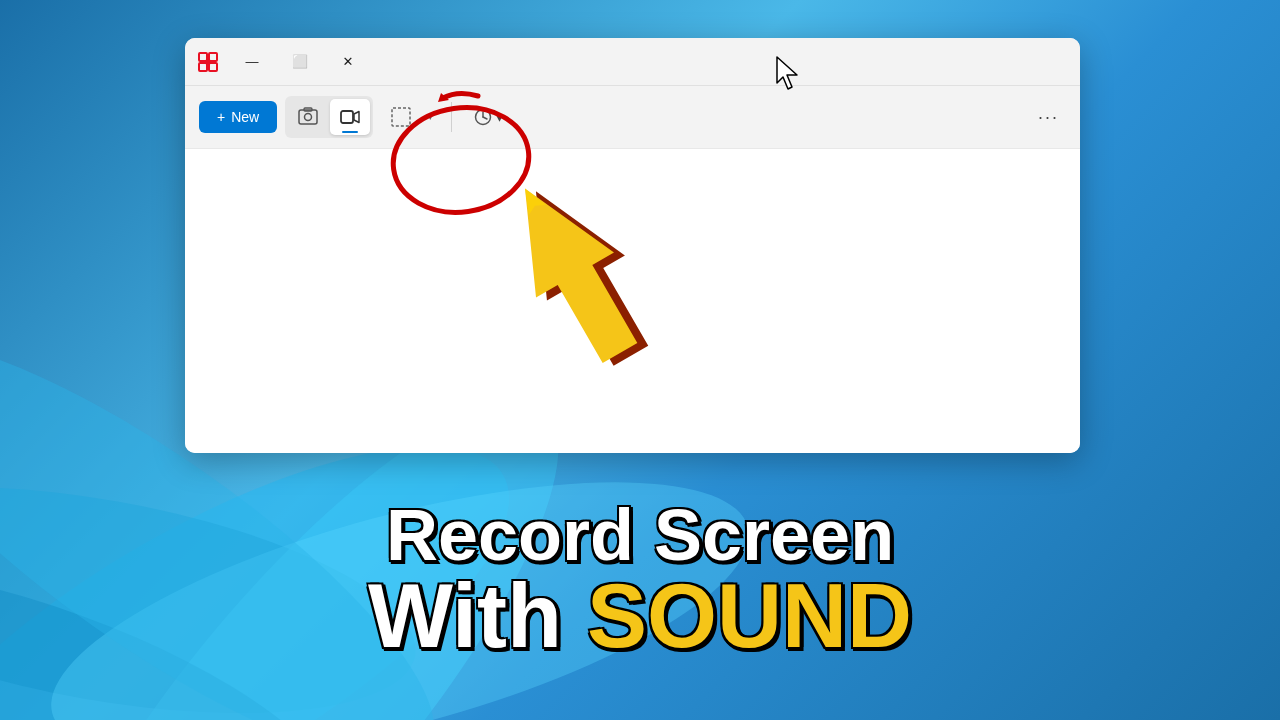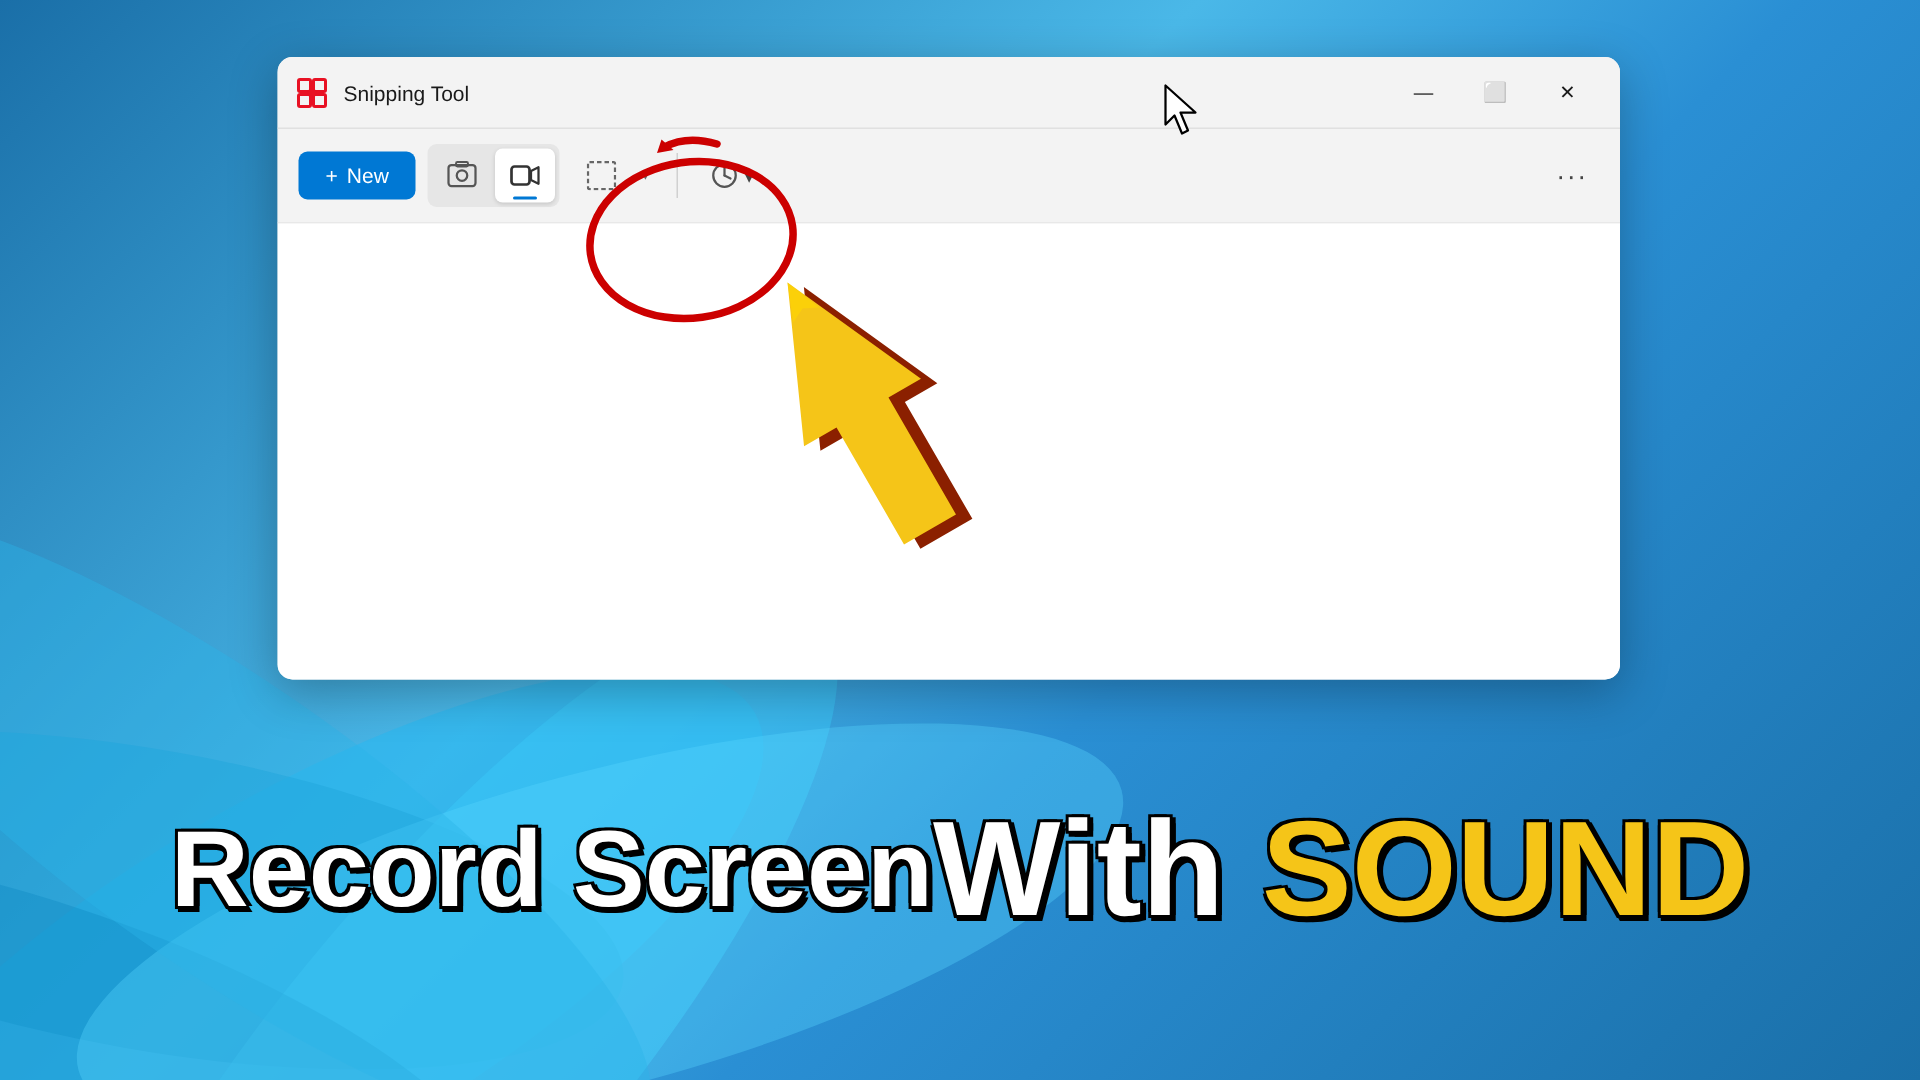--- a/index.html
+++ b/index.html
@@ -229,21 +229,21 @@
     }
 
     
     .bottom-text {
       position: absolute;
       bottom: 0;
       left: 0;
       right: 0;
       height: 270px;
       display: flex;
-      flex-direction: row;
+      flex-direction: column;
       align-items: center;
       justify-content: center;
       gap: 0;
       padding-bottom: 10px;
     }
 
     .text-line1 {
       font-family: Arial Black, Arial, sans-serif;
       font-size: 72px;
       font-weight: 900;
@@ -304,21 +304,20 @@
 
     <div class="titlebar-icon snip-icon">
       <svg width="22" height="22" viewBox="0 0 22 22" xmlns="http://www.w3.org/2000/svg">
         <rect x="2" y="2" width="8" height="8" rx="1" fill="none" stroke="#e81123" stroke-width="2"></rect>
         <rect x="12" y="2" width="8" height="8" rx="1" fill="none" stroke="#e81123" stroke-width="2"></rect>
         <rect x="2" y="12" width="8" height="8" rx="1" fill="none" stroke="#e81123" stroke-width="2"></rect>
         <rect x="12" y="12" width="8" height="8" rx="1" fill="none" stroke="#e81123" stroke-width="2"></rect>
         <circle cx="11" cy="11" r="3" fill="#e81123"></circle>
       </svg>
     </div>
-    <span class="titlebar-title">Snipping Tool</span>
     <div class="titlebar-controls">
       <button class="titlebar-btn">—</button>
       <button class="titlebar-btn">⬜</button>
       <button class="titlebar-btn close">✕</button>
     </div>
   </div>
 
   <div class="toolbar">
 
     <button class="new-btn">

